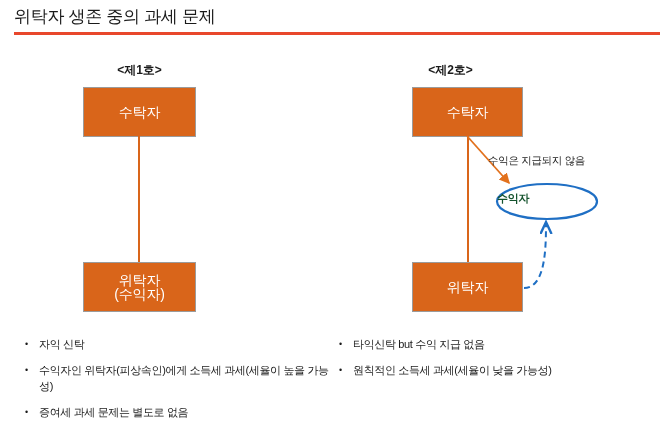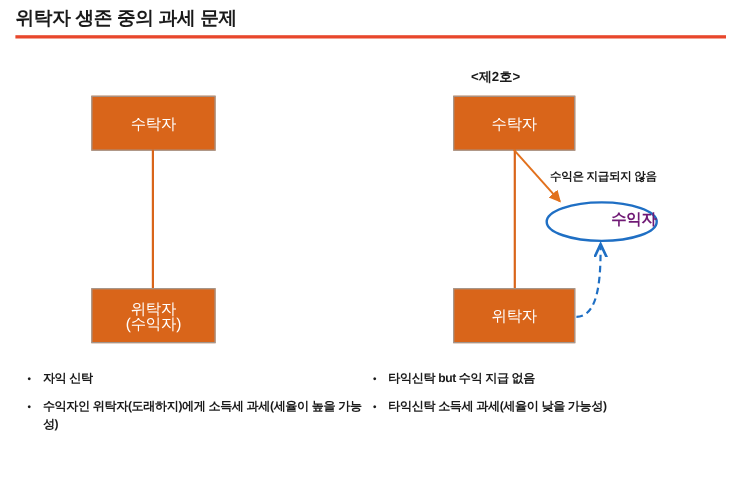--- a/index.html
+++ b/index.html
@@ -20,21 +20,21 @@
     inset: 0;
     background: #ffffff;
   }
 
   
   .title {
     position: absolute;
     left: 14px;
     top: 5px;
     font-size: 17px;
-    font-weight: bold;
+    font-weight: normal;
     letter-spacing: -0.3px;
     color: #1a1a1a;
     white-space: nowrap;
   }
   .title-rule {
     position: absolute;
     left: 14px;
     top: 32px;
     width: 646px;
     height: 3px;
@@ -86,52 +86,52 @@
     left: 0; top: 0;
     width: 670px; height: 438px;
     pointer-events: none;
   }
 
   .ellipse-label {
     position: absolute;
     left: 497px;
     top: 191px;
     width: 100px;
-    text-align: right;
-    font-size: 14px;
+    text-align: left;
+    font-size: 11px;
     font-weight: bold;
-    color: #701a75;
+    color: #14532d;
     letter-spacing: -0.2px;
   }
 
   .arrow-note {
     position: absolute;
-    left: 500px;
+    left: 488px;
     top: 154px;
     font-size: 10.5px;
-    font-weight: bold;
+    font-weight: normal;
     color: #1a1a1a;
     white-space: nowrap;
     letter-spacing: -0.3px;
   }
 
   
   .bullets {
     position: absolute;
     top: 336px;
   }
   #bullets-left  { left: 22px;  width: 310px; }
   #bullets-right { left: 336px; width: 316px; }
 
   .bullet {
     position: relative;
     padding-left: 17px;
     margin-bottom: 10px;
     font-size: 11px;
-    font-weight: bold;
+    font-weight: normal;
     line-height: 16px;
     letter-spacing: -0.35px;
     color: #1a1a1a;
   }
   .bullet::before {
     content: "\2022";
     position: absolute;
     left: 3px;
     top: 0;
     font-size: 9px;
@@ -140,20 +140,21 @@
   }
 </style>
 </head>
 <body>
 
 <div class="slide">
 
   <div class="title">위탁자 생존 중의 과세 문제</div>
   <div class="title-rule"></div>
 
+  <div class="col-head" id="head-1">&lt;제1호&gt;</div>
 
   <div class="obox" id="box-1-top">수탁자</div>
 
   <div class="vline" id="vline-1"></div>
 
   <div class="obox" id="box-1-bottom">
     <span>
       <span>위탁자</span><br>
       <span>(수익자)</span>
     </span>
@@ -182,21 +183,22 @@
     <ellipse cx="547" cy="201.5" rx="50" ry="17.5" fill="#ffffff" stroke="#1F6FC4" stroke-width="2.2"></ellipse>
 
     <path d="M 524,288 C 545,288 546,250 546,224" fill="none" stroke="#1F6FC4" stroke-width="2" stroke-dasharray="6 4" marker-end="url(#arrow-blue)"></path>
   </svg>
 
   <div class="ellipse-label">수익자</div>
   <div class="arrow-note">수익은 지급되지 않음</div>
 
   <div class="bullets" id="bullets-left">
     <div class="bullet">자익 신탁</div>
-    <div class="bullet">수익자인 위탁자(도래하지)에게 소득세 과세(세율이 높을 가능성)</div>
+    <div class="bullet">수익자인 위탁자(피상속인)에게 소득세 과세(세율이 높을 가능성)</div>
+    <div class="bullet">증여세 과세 문제는 별도로 없음</div>
   </div>
 
   <div class="bullets" id="bullets-right">
     <div class="bullet">타익신탁 but 수익 지급 없음</div>
-    <div class="bullet">타익신탁 소득세 과세(세율이 낮을 가능성)</div>
+    <div class="bullet">원칙적인 소득세 과세(세율이 낮을 가능성)</div>
   </div>
 
 </div>
 
 </body></html>

